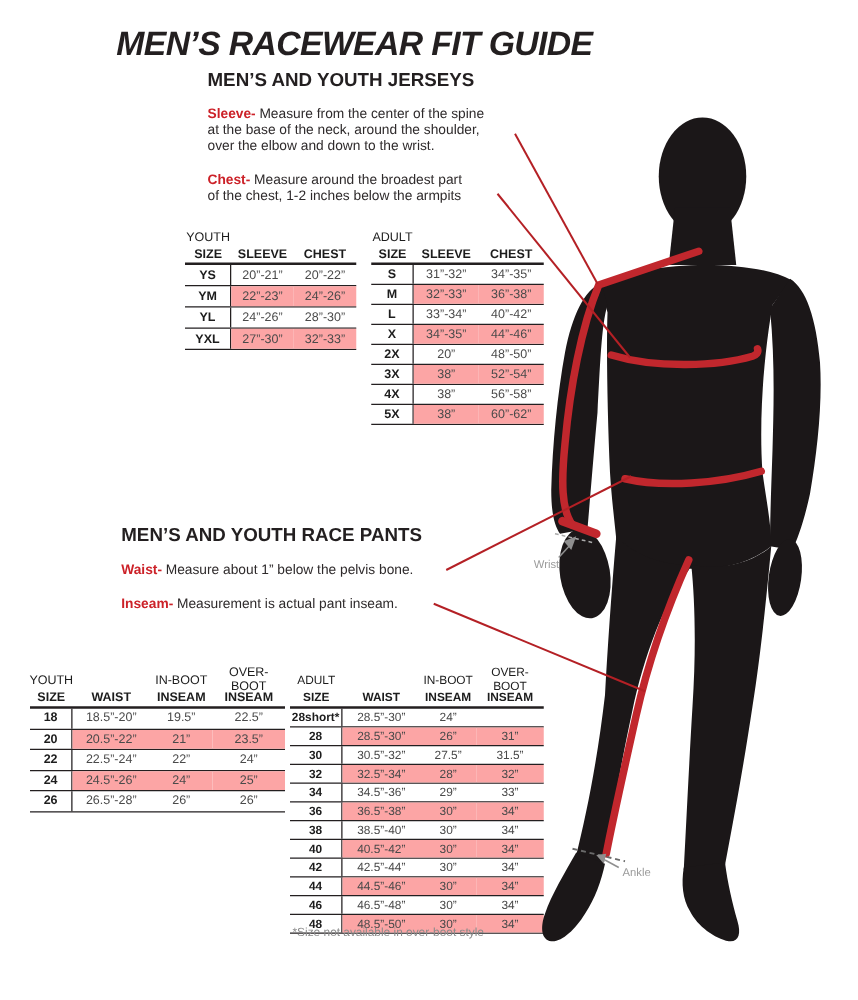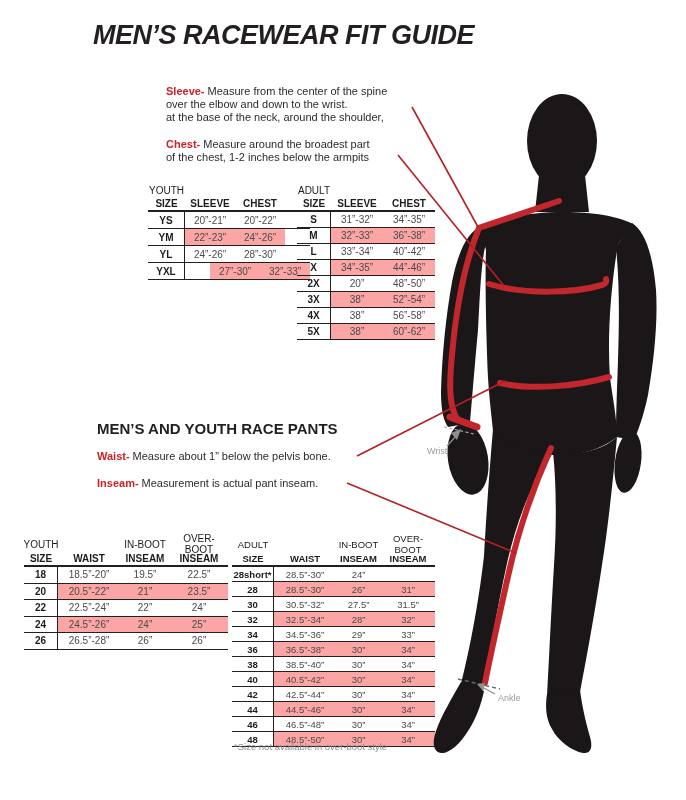--- a/index.html
+++ b/index.html
@@ -50,25 +50,26 @@
   .figure-svg{position:absolute; left:0; top:0; z-index:2; pointer-events:none;}
   .fig-label{font-family:"Liberation Sans", sans-serif; font-size:9px; fill:#9b9b9b;}
 </style>
 </head>
 <body>
 
 <div class="canvas">
 
   <h1 class="page-title">MEN’S RACEWEAR FIT GUIDE</h1>
 
+  <h2 class="sec-heading h-jerseys">MEN’S AND YOUTH JERSEYS</h2>
 
   <div class="para p-sleeve">
     <div><span class="term">Sleeve-</span><span>Measure from the center of the spine</span></div>
+    <div>at the base of the neck, around the shoulder,</div>
     <div>over the elbow and down to the wrist.</div>
-    <div>at the base of the neck, around the shoulder,</div>
   </div>
 
   <div class="para p-chest">
     <div><span class="term">Chest-</span><span>Measure around the broadest part</span></div>
     <div>of the chest, 1-2 inches below the armpits</div>
   </div>
 
   <div class="fit-table t-yj">
       <div class="trow grouprow">
         <div class="cell" style="width: 37px;">YOUTH</div>
@@ -90,21 +91,21 @@
         <div class="cell" style="width: 50px;">22”-23”</div>
         <div class="cell" style="width: 50px;">24”-26”</div>
       </div>
       <div class="trow bodyrow">
         <div class="cell size" style="width: 37px;">YL</div>
         <div class="cell" style="width: 50px;">24”-26”</div>
         <div class="cell" style="width: 50px;">28”-30”</div>
       </div>
       <div class="trow bodyrow shaded">
         <div class="cell size" style="width: 37px;">YXL</div>
-        <div class="cell" style="width: 50px; margin-left: 25px;">27”-30”</div>
+        <div class="cell" style="width: 50px;">27”-30”</div>
         <div class="cell" style="width: 50px;">32”-33”</div>
       </div>
     </div>
   <div class="fit-table t-aj">
       <div class="trow grouprow">
         <div class="cell" style="width: 34px;">ADULT</div>
         <div class="cell" style="width: 52px;"></div>
         <div class="cell" style="width: 52px;"></div>
       </div>
       <div class="trow colsrow">

